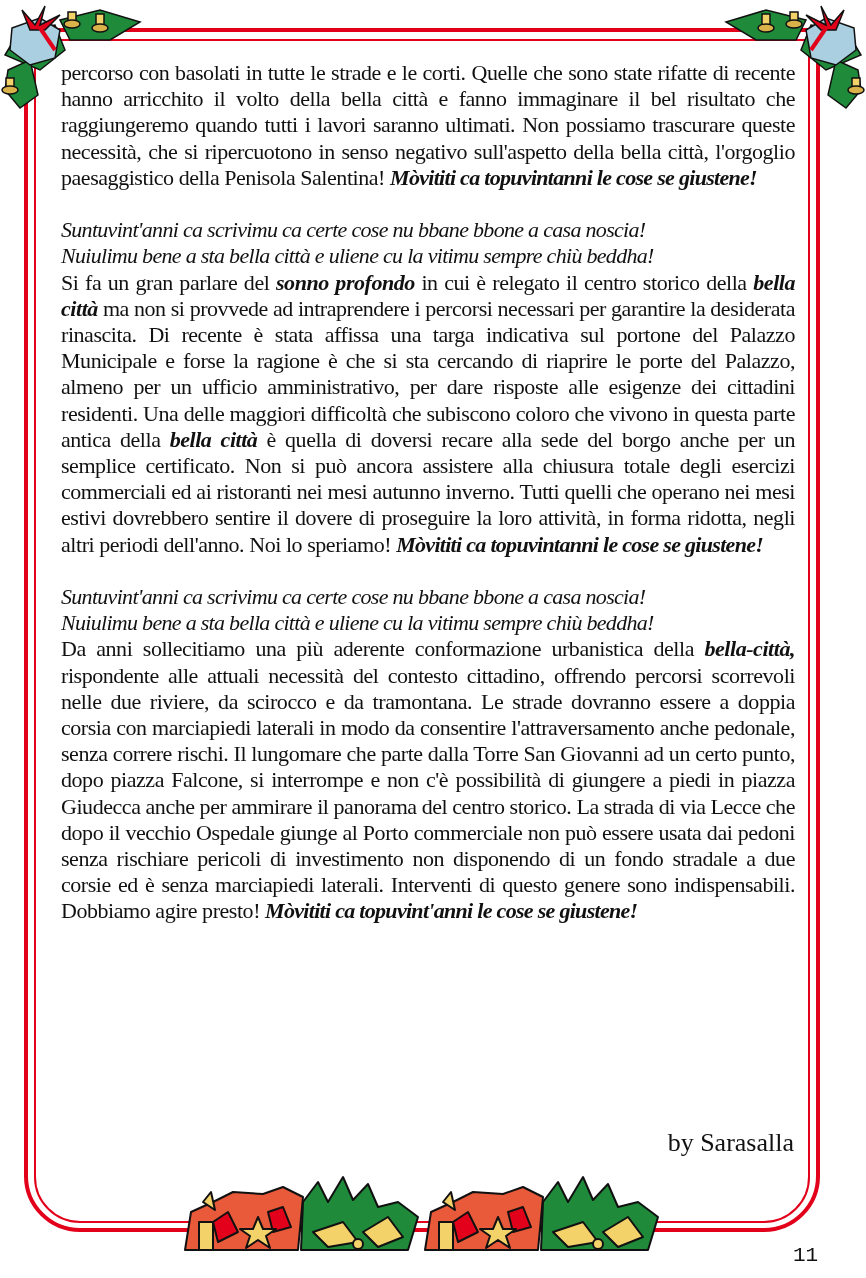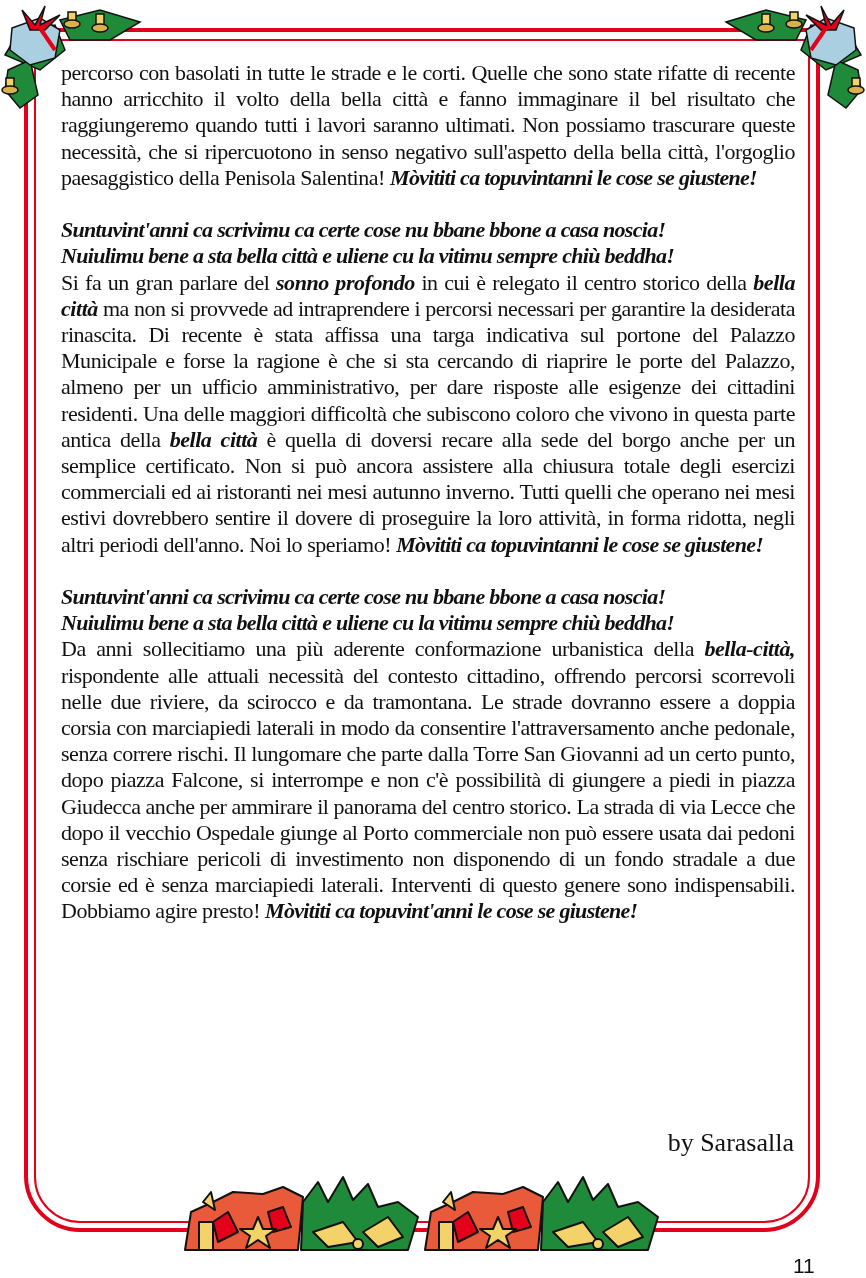--- a/index.html
+++ b/index.html
@@ -13,25 +13,25 @@
     position:absolute; left:34px; top:39px; width:776px; height:1184px;
     border:2.5px solid #e2001a; border-radius:0 0 46px 46px;
     box-sizing:border-box;
   }
   .content {
     position:absolute; left:61px; top:60px; width:734px;
     font-family:"Liberation Serif", serif; font-size:22px; line-height:26.2px;
     color:#111; text-align:justify; letter-spacing:-0.45px;
   }
   .content p { margin:0 0 26.2px 0; }
-  .content .motto { font-weight:bold; font-style:italic; display:block; letter-spacing:-0.7px; }
+  .content .motto { font-weight:normal; font-style:italic; display:block; letter-spacing:-0.7px; }
   .content i { font-style:italic;font-weight:bold; }
   .content b.it { font-weight:bold; font-style:italic; letter-spacing:-0.7px;margin-top:36px; }
   .sign { position:absolute; right:72px; top:1128px; font-family:"Liberation Serif", serif; font-size:26px; color:#111; }
-  .pagenum { position:absolute; left:793px; top:1244px; font-family:Liberation Sans, sans-serif; font-size:21px; color:#111;margin-top:10px; }
+  .pagenum { position:absolute; left:793px; top:1244px; font-family:Liberation Mono, monospace; font-size:21px; color:#111; }
   .deco { position:absolute; }
 </style>
 </head>
 <body>
 
 <div class="frame-outer"></div>
 <div class="frame-inner"></div>
 
 <svg class="deco" style="left:0;top:0" width="150" height="110" viewBox="0 0 150 110">
   <g stroke="#111" stroke-width="1.5">

